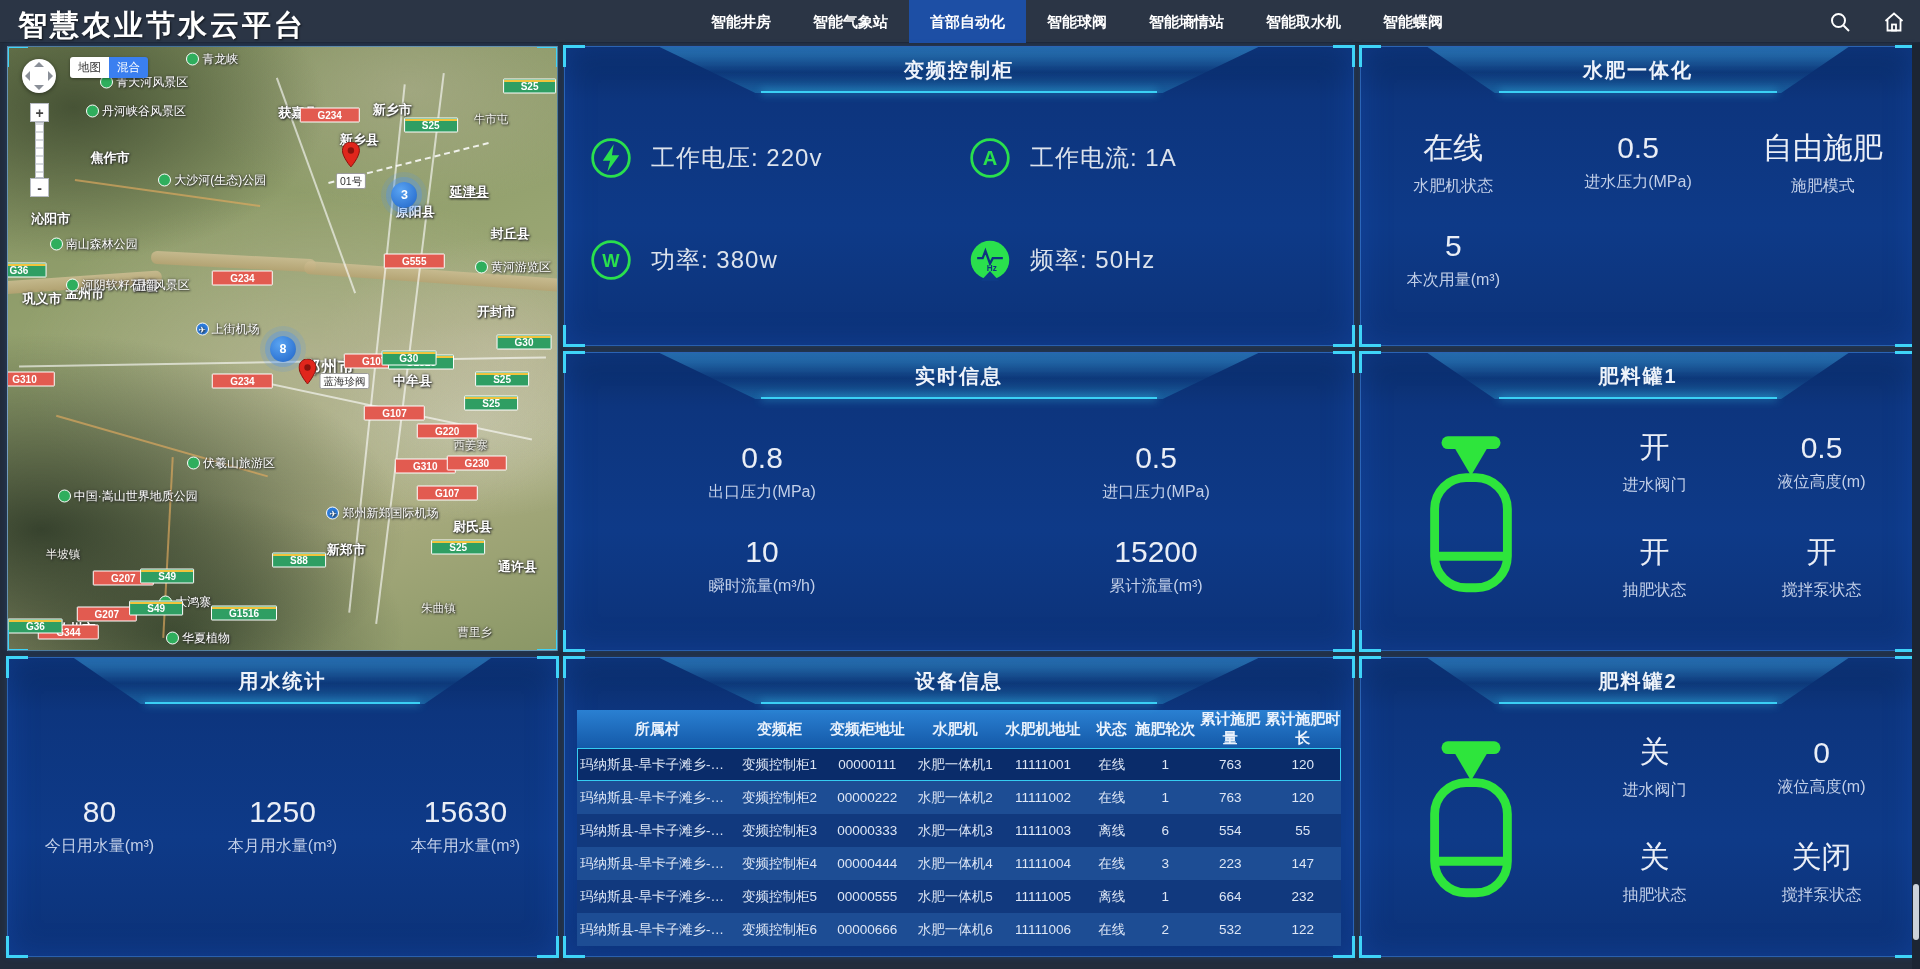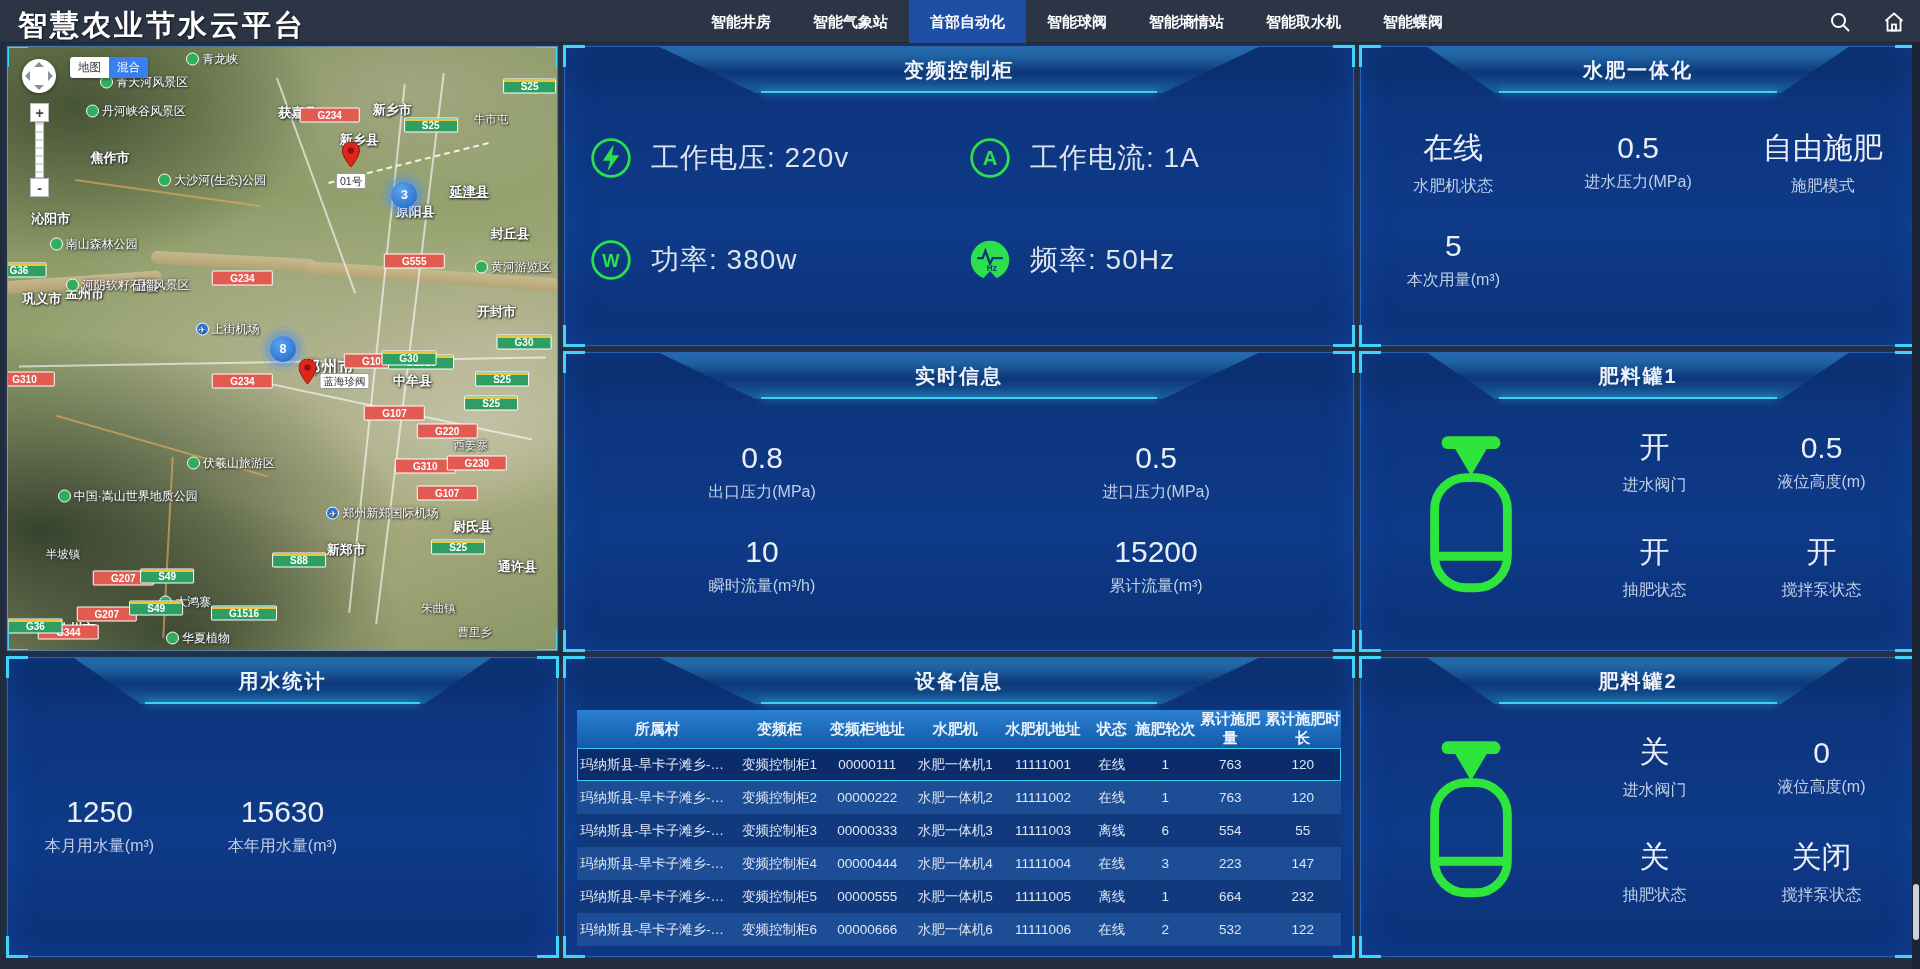--- a/index.html
+++ b/index.html
@@ -39,21 +39,21 @@
   .hdr .edge { position:absolute; left:17%; right:17%; bottom:0; height:2px;
     background:#3bd0f5; box-shadow:0 0 9px #3bd0f5; }
   .hdr .t { position:relative; display:block; text-align:center; line-height:46px;
     color:#eef3fa; font-size:20px; font-weight:700; letter-spacing:2px; z-index:2; }
 
   
   .metric-grid { display:grid; grid-template-columns:1fr 1fr; grid-template-rows:1fr 1fr;
     height:244px; padding:14px 6px 26px 24px; }
   .metric { display:flex; align-items:center; gap:18px; }
   .metric .mi { width:44px; height:44px; flex:0 0 44px; }
-  .metric .mt { font-size:28px; color:#dde3ec; letter-spacing:1px; }
+  .metric .mt { font-size:24px; color:#dde3ec; letter-spacing:1px; }
 
   
   .stat .v { font-size:30px; color:#eaeef6; font-weight:400; }
   .stat .l { font-size:16px; color:#c2cfe8; margin-top:7px; }
   .stat { text-align:center; }
   .stat-grid-2x2 { display:grid; grid-template-columns:1fr 1fr; grid-template-rows:1fr 1fr;
     height:244px; padding:26px 0 30px 0; align-items:center; }
   .stat-grid-3 { display:grid; grid-template-columns:1fr 1fr 1fr; height:244px;
     padding:60px 0; align-items:center; }
   .stat-grid-fert { display:grid; grid-template-columns:1fr 1fr 1fr; grid-template-rows:1fr 1fr;
@@ -431,20 +431,24 @@
       <i class="corner br"></i>
     </section>
 
   <section class="panel">
     <div class="hdr">
         <span class="shape"></span>
         <span class="edge"></span>
       <span class="t">用水统计</span>
       </div>
     <div class="stat-grid-3" id="water-grid">
+        <div class="stat">
+          <div class="v">80</div>
+          <div class="l">今日用水量(m³)</div>
+        </div>
         <div class="stat">
           <div class="v">1250</div>
           <div class="l">本月用水量(m³)</div>
         </div>
         <div class="stat">
           <div class="v">15630</div>
           <div class="l">本年用水量(m³)</div>
         </div>
       </div>
   <i class="corner tl"></i>

